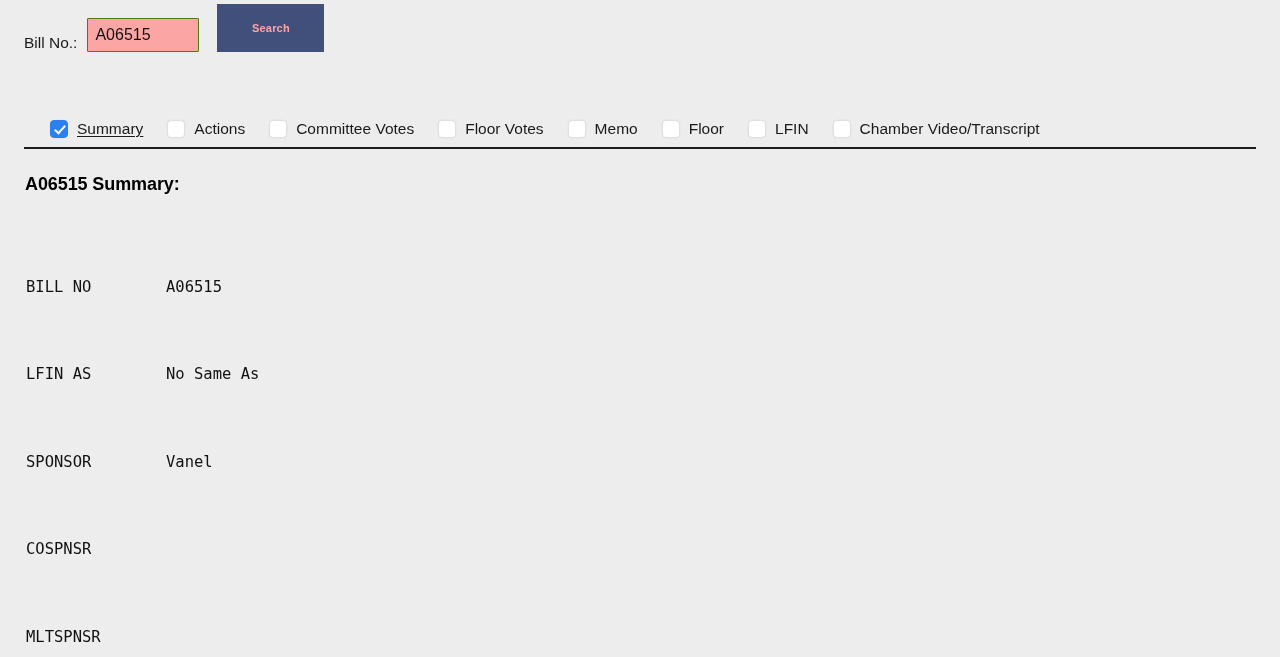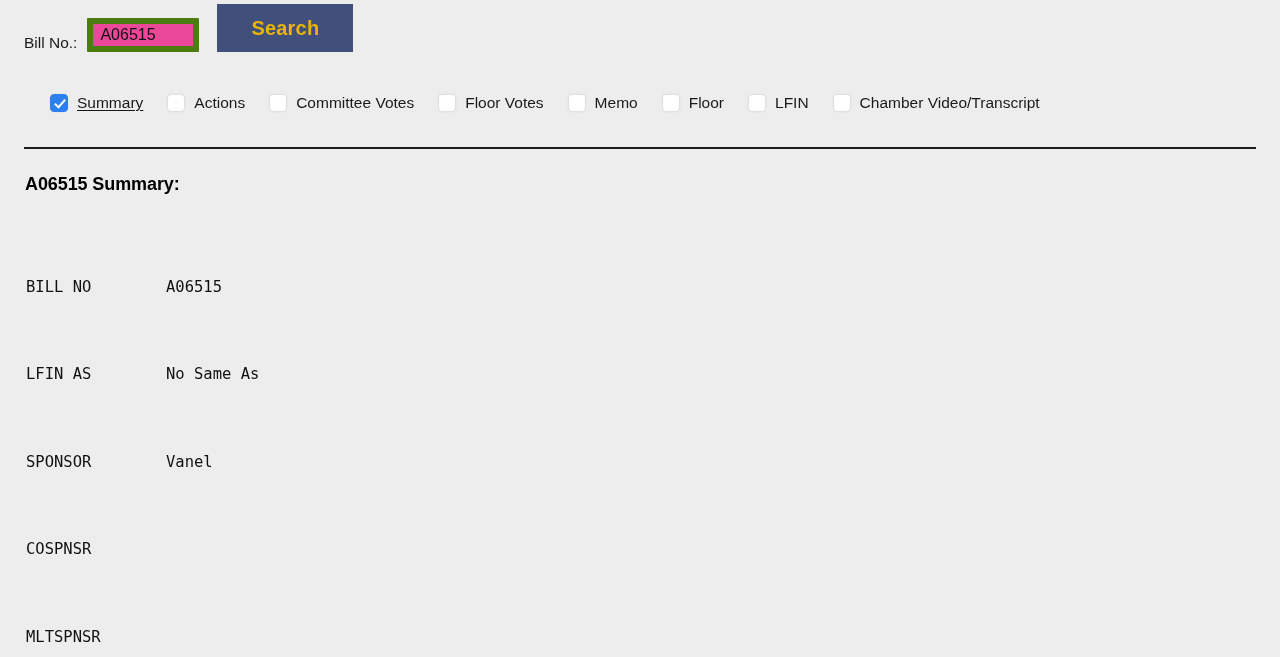--- a/index.html
+++ b/index.html
@@ -26,47 +26,47 @@
   .bill-label {
     font-size: 15.5px;
     color: #1a1a1a;
     margin-right: 10px;
     white-space: nowrap;
   }
   .bill-input {
     width: 112px;
     height: 34px;
     box-sizing: border-box;
-    border: 6px solid #4d7c0f;
-    background: #ec4899;
+    border: 1px solid #4d7c0f;
+    background: #fca5a5;
     font-family: "Liberation Sans", sans-serif;
     font-size: 16px;
     color: #111111;
     padding: 0 7px;
     border-radius: 1px;
     outline: none;
   }
   .search-button {
     margin-left: 18px;
     background: #41507a;
-    color: #eab308;
+    color: #fca5a5;
     border: none;
     font-family: "Liberation Sans", sans-serif;
-    font-size: 20px;
+    font-size: 11px;
     font-weight: bold;
-    width: 136px;
+    width: 107px;
     height: 48px;
     cursor: pointer;
     letter-spacing: 0.2px;
   }
 
   
   .tab-row {
     display: flex;
-    align-items: flex-start;
+    align-items: flex-end;
     padding-left: 50px;
     height: 44px;
     margin-top: 42px;
   }
   .tab-item {
     display: flex;
     align-items: center;
     margin-right: 24px;
     white-space: nowrap;
   }

